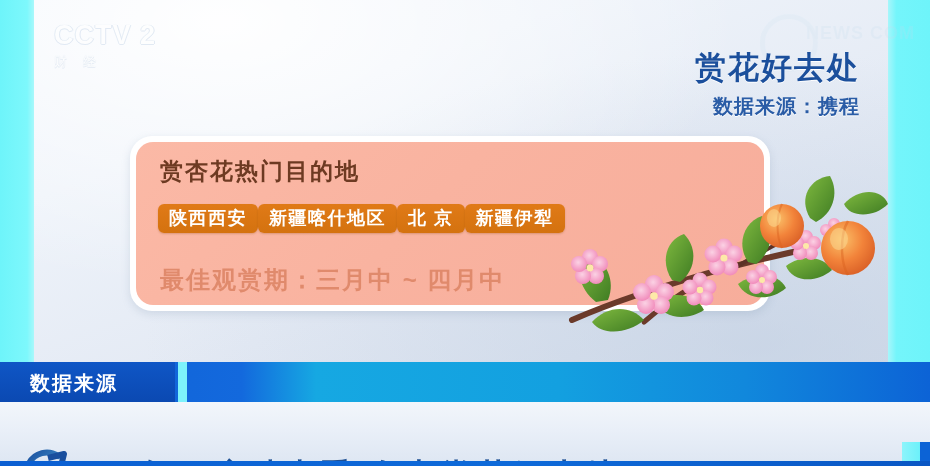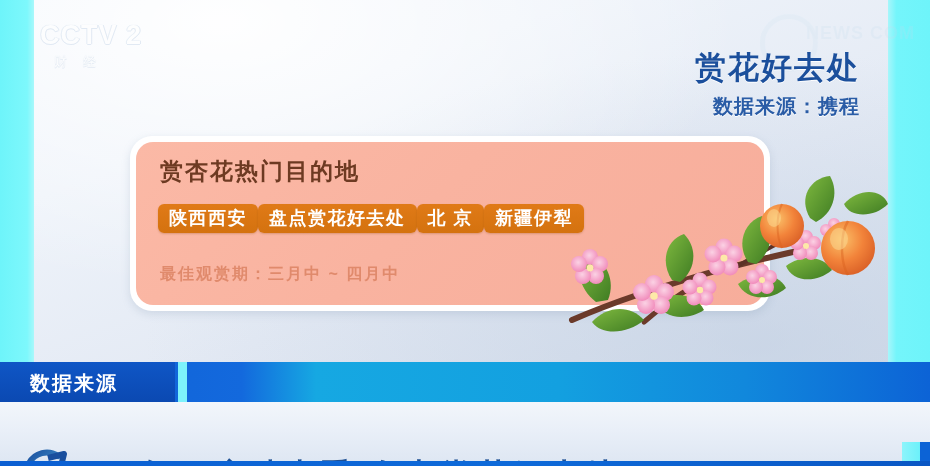--- a/index.html
+++ b/index.html
@@ -24,21 +24,21 @@
     background:radial-gradient(ellipse at 22% 6%,rgba(255,255,255,.95) 0%,rgba(255,255,255,0) 55%),
                radial-gradient(ellipse at 85% 95%,rgba(188,203,224,.55) 0%,rgba(255,255,255,0) 60%);
     pointer-events:none;
   }
 
   
   .cctv-logo{position:absolute;left:40px;top:22px;width:116px;height:58px;opacity:.55;}
   .cctv-logo .txt{
     font-size:27px;font-weight:700;letter-spacing:1px;color:#ffffff;
     text-shadow:0 0 1px #b9ccde,0 1px 0 #cfdced,1px 0 0 #cfdced,-1px 0 0 #dbe6f2;
-    line-height:1;white-space:nowrap;
+    line-height:1;white-space:nowrap;text-align:right;
   }
   .cctv-logo .sub{
     margin-top:4px;margin-left:14px;font-size:13px;color:#ffffff;letter-spacing:16px;
     text-shadow:0 0 1px #bccbdd,0 1px 0 #d4e0ee;
   }
 
   
   .topic{position:absolute;right:70px;top:22px;text-align:right;}
   .topic-title{
     font-size:31px;font-weight:700;color:#1b4f9c;letter-spacing:2px;line-height:1.15;
@@ -79,21 +79,21 @@
   }
   .tag-row{position:absolute;left:22px;top:62px;display:flex;align-items:center;}
   .tag{
     height:29px;line-height:29px;padding:0 11px;
     background:linear-gradient(180deg,#e07a17 0%,#d4720f 100%);
     border-radius:6px;color:#ffffff;font-size:18px;font-weight:700;letter-spacing:1.5px;
     white-space:nowrap;box-shadow:0 1px 2px rgba(150,80,20,.3);
   }
   .best-period{
     position:absolute;left:24px;top:122px;
-    font-size:16px;font-weight:700;color:#e08a6c;letter-spacing:2px;white-space:nowrap;
+    font-size:24px;font-weight:700;color:#e08a6c;letter-spacing:2px;white-space:nowrap;
   }
 
   
   .branch{position:absolute;left:548px;top:170px;width:340px;height:170px;pointer-events:none;}
 
   
   .lower{position:absolute;left:0;top:362px;width:930px;height:104px;}
   .lower-bar{
     position:absolute;left:0;top:0;width:930px;height:40px;
     background:linear-gradient(90deg,#0e5fd4 0%,#1369dd 26%,#16a8e2 34%,#13a0e0 60%,#1188dc 80%,#0c63d6 100%);
@@ -150,21 +150,21 @@
       <div class="topic-title">赏花好去处</div>
       <div class="topic-sub">数据来源：携程</div>
     </div>
 
     <div class="card-shell">
       <div class="card">
         <div class="card-title">赏杏花热门目的地</div>
 
         <div class="tag-row">
           <div class="tag">陕西西安</div>
-          <div class="tag">盘点赏花好去处</div>
+          <div class="tag">新疆喀什地区</div>
           <div class="tag">北 京</div>
           <div class="tag">新疆伊犁</div>
         </div>
 
         <div class="best-period">最佳观赏期：三月中 ~ 四月中</div>
       </div>
     </div>
 
     <svg class="branch" viewBox="0 0 340 170">
       <defs>

